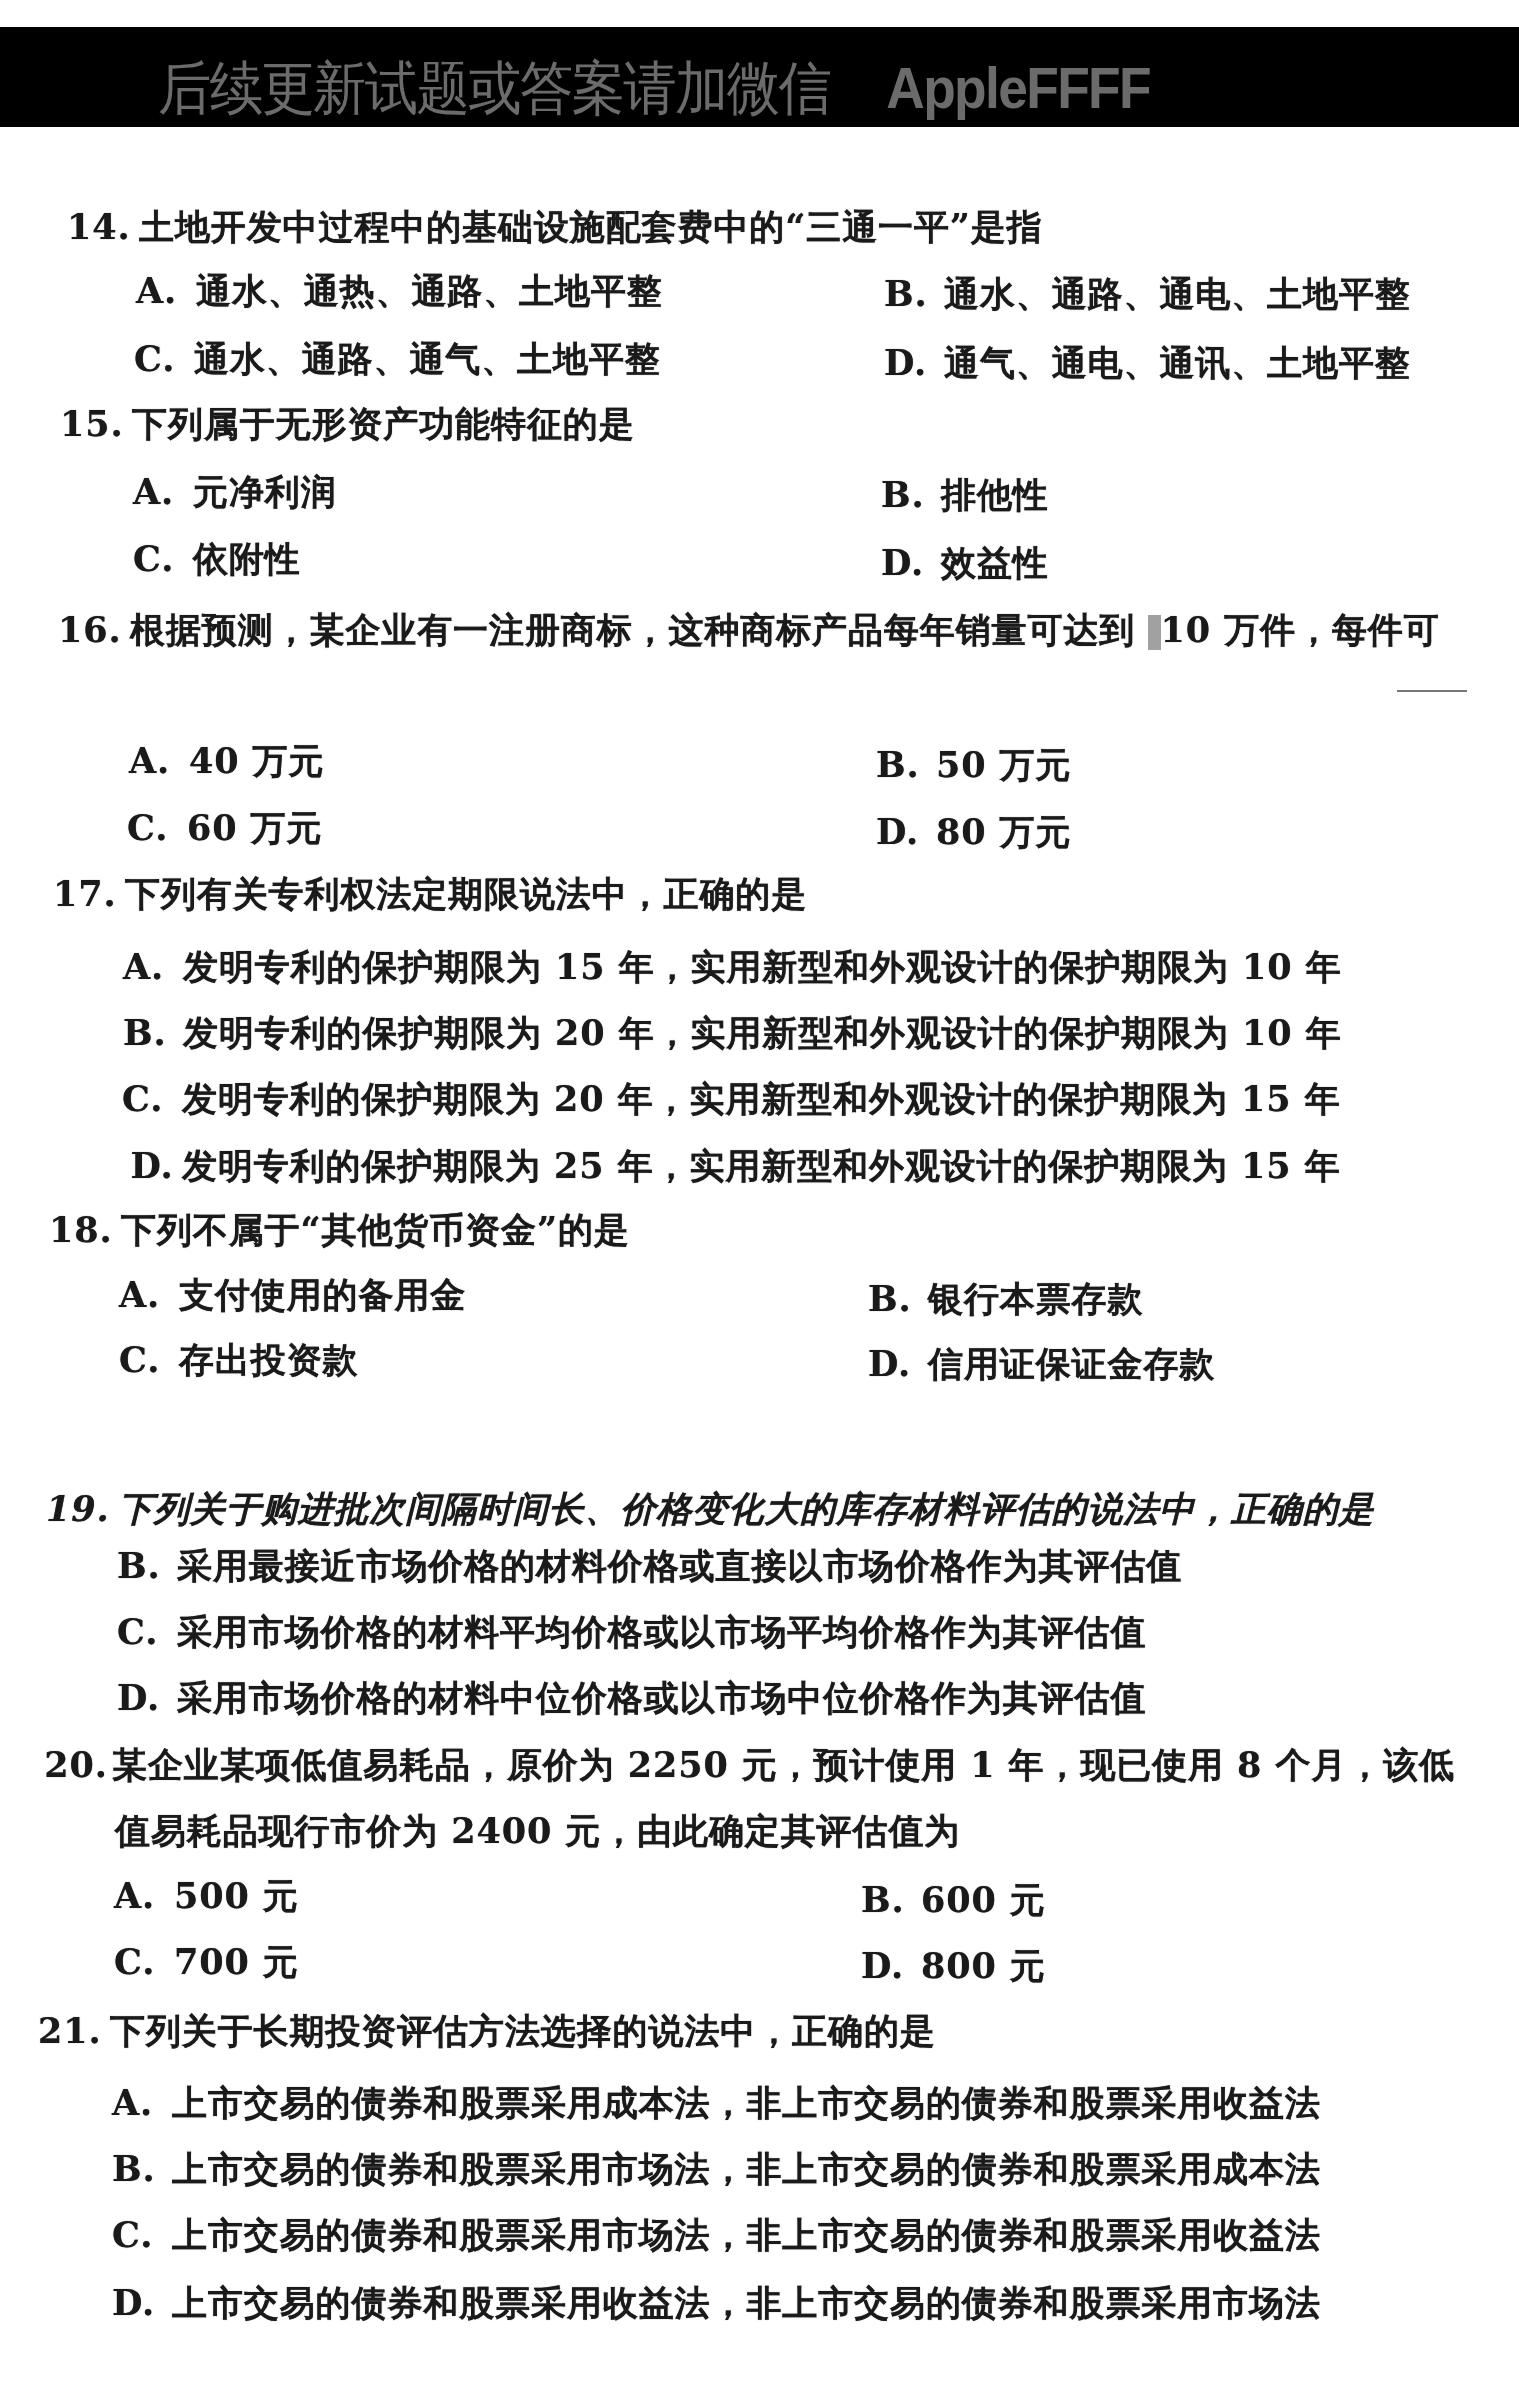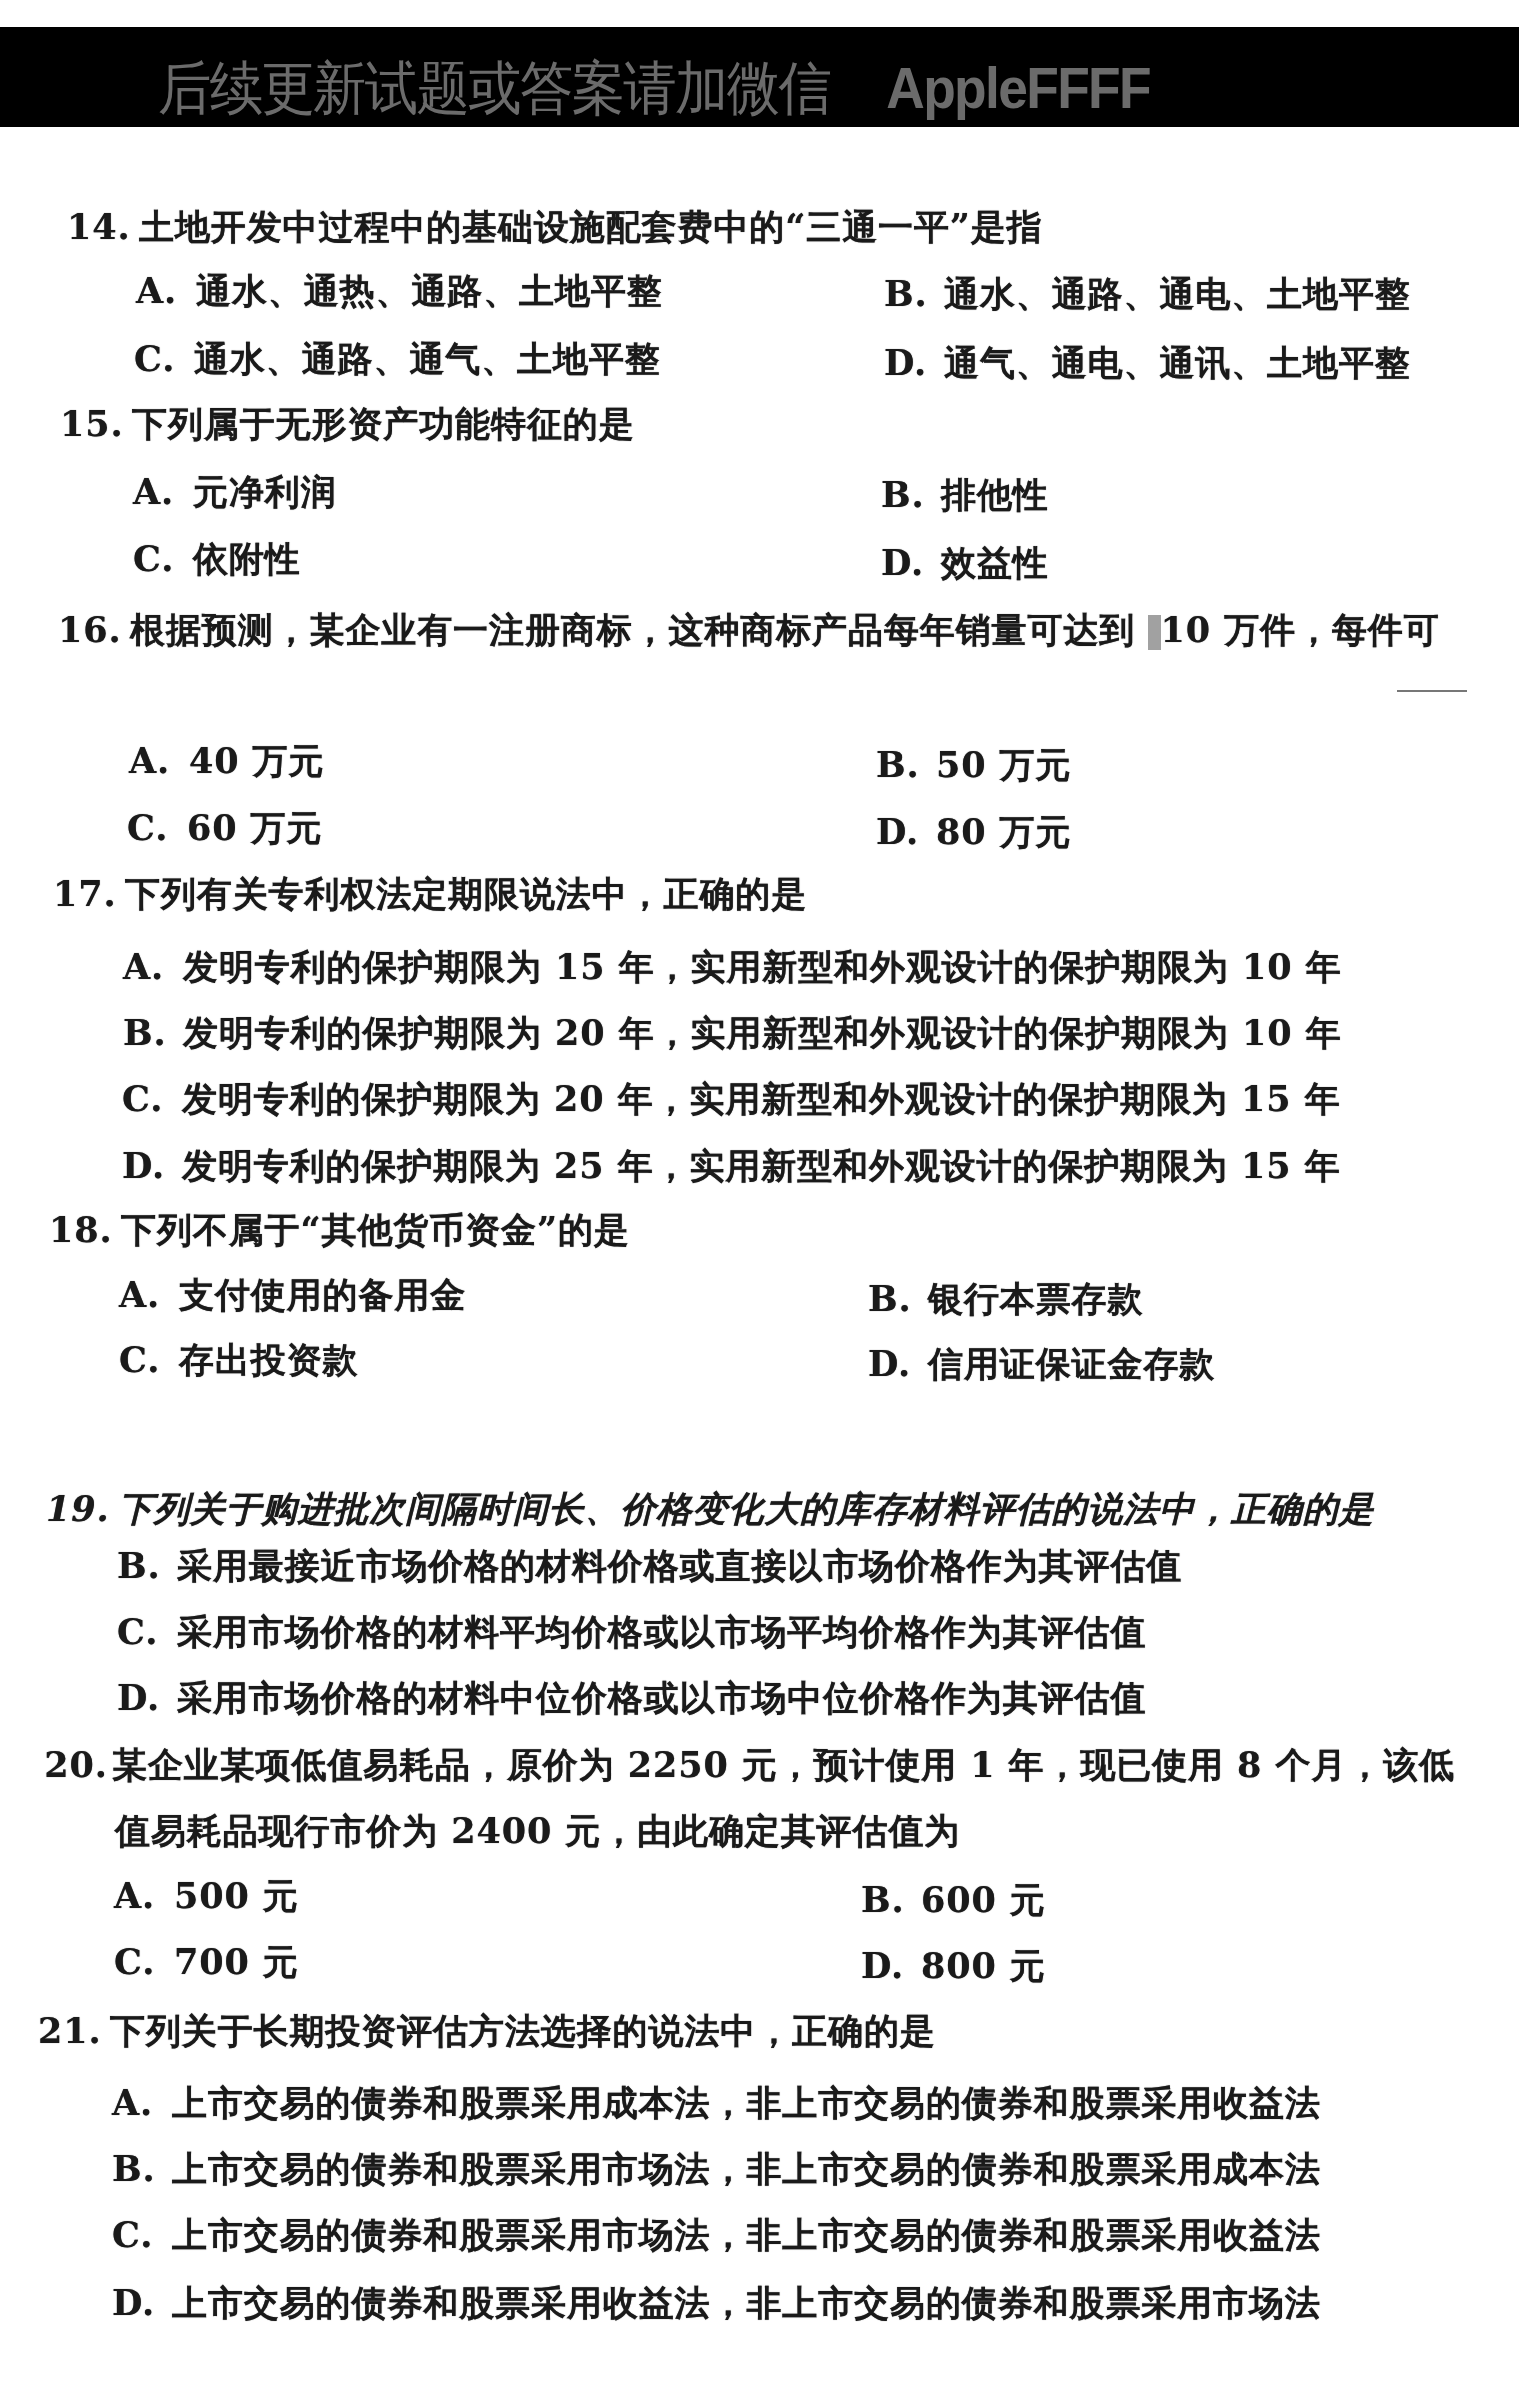--- a/index.html
+++ b/index.html
@@ -98,21 +98,21 @@
   </div>
   <div class="line" style="left:123px; top:946px;">
     <span class="olabel">A.</span><span>发明专利的保护期限为 15 年，实用新型和外观设计的保护期限为 10 年</span>
   </div>
   <div class="line" style="left:123px; top:1012px;">
     <span class="olabel">B.</span><span>发明专利的保护期限为 20 年，实用新型和外观设计的保护期限为 10 年</span>
   </div>
   <div class="line" style="left:122px; top:1078px;">
     <span class="olabel">C.</span><span>发明专利的保护期限为 20 年，实用新型和外观设计的保护期限为 15 年</span>
   </div>
-  <div class="line" style="left:122px; top:1145px;">
+  <div class="line" style="left:122px; top:1145px;text-align:center;">
     <span class="olabel">D.</span><span>发明专利的保护期限为 25 年，实用新型和外观设计的保护期限为 15 年</span>
   </div>
 
   <div class="line" style="left:49px; top:1209px;">
     <span class="qnum">18.</span><span>下列不属于“其他货币资金”的是</span>
   </div>
   <div class="line" style="left:119px; top:1274px;">
     <span class="olabel">A.</span><span>支付使用的备用金</span>
   </div>
   <div class="line" style="left:868px; top:1278px;">

